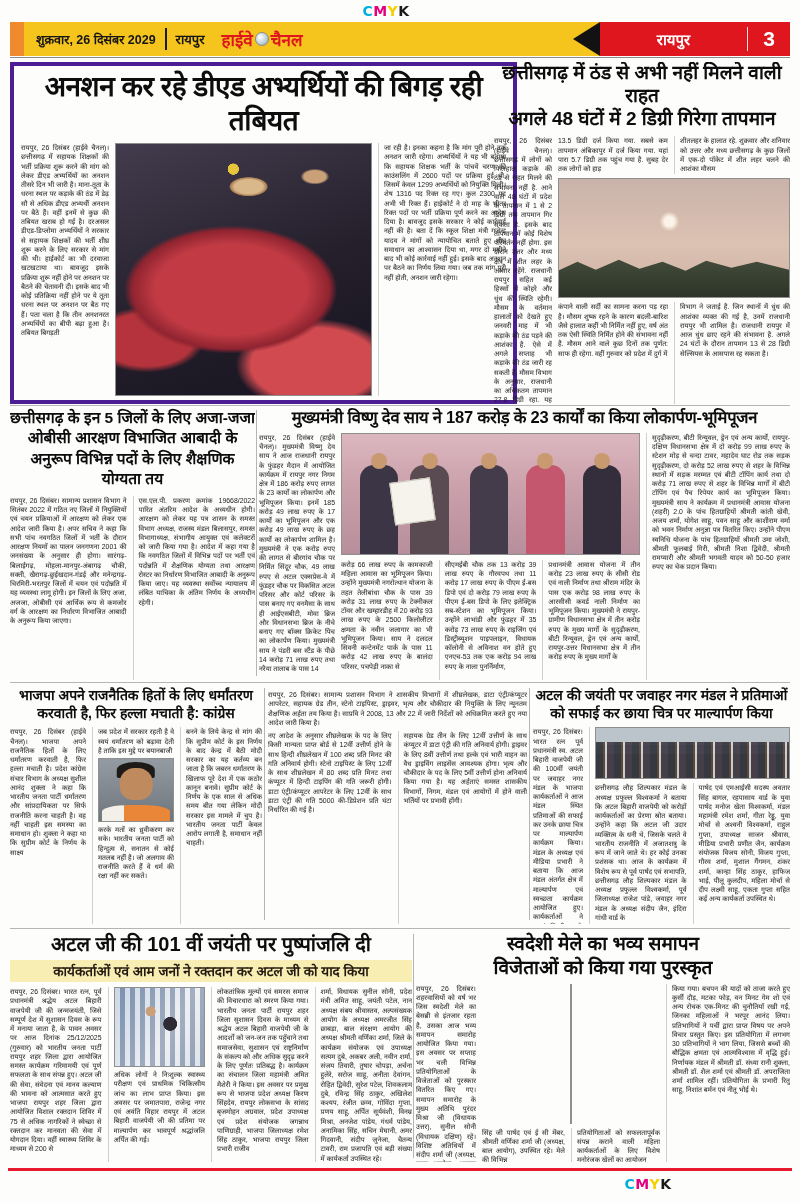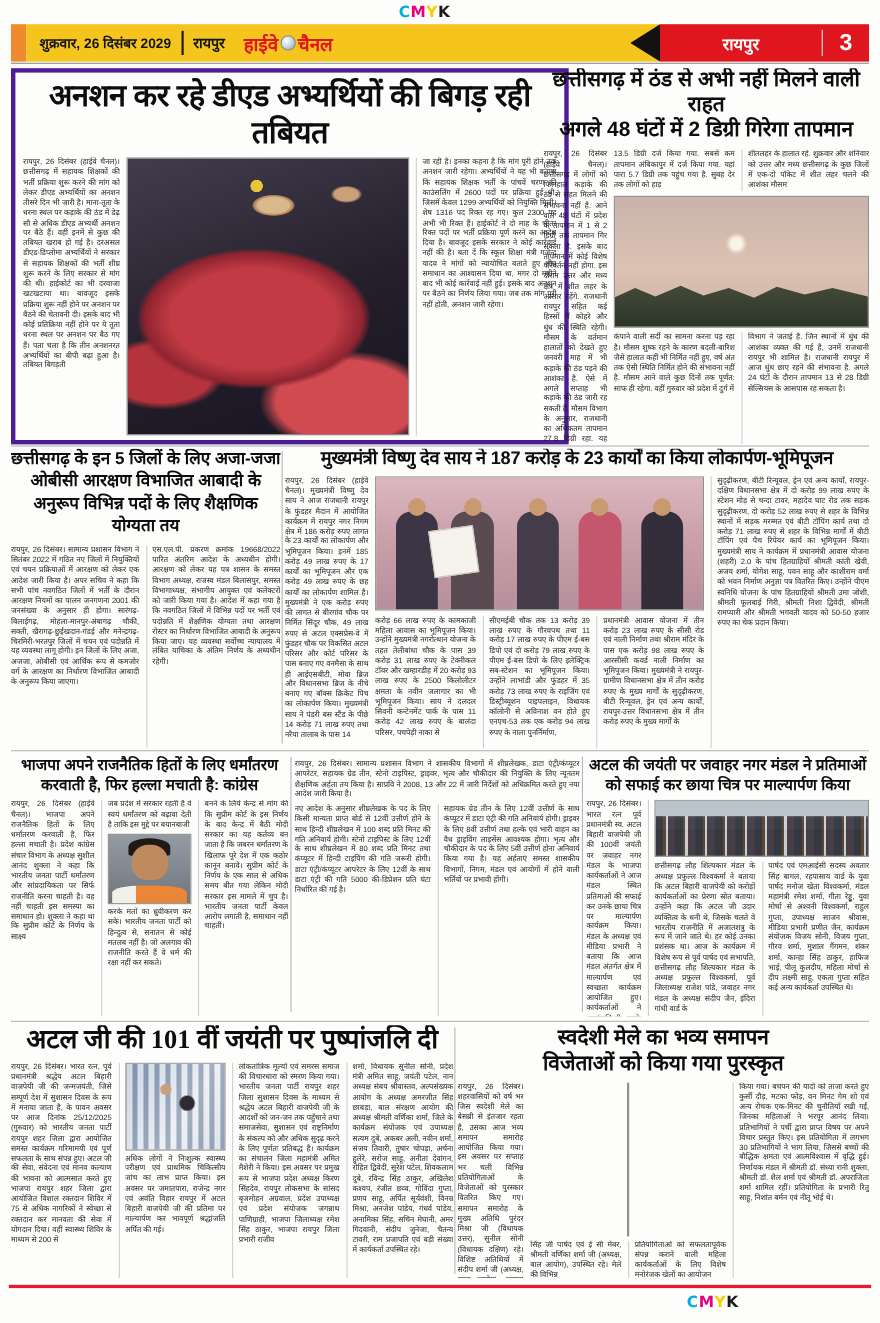--- a/index.html
+++ b/index.html
@@ -122,21 +122,21 @@
   #artG .rcol{flex:1;display:flex;flex-direction:column;gap:4px;min-width:0;
               border-left:1px solid #cfcfcf;padding-left:5px;}
   #artG .under{flex:1;display:flex;gap:6px;overflow:hidden;}
   #artG .under>*{flex:1;min-width:0;}
   #artG .under>*+*{border-left:1px solid #cfcfcf;padding-left:5px;}
   .photoG{height:50px;flex:none;background:linear-gradient(#bcc4cb 0 34%,#909aa2 34% 52%,#6e675f 52% 100%);}
   .photoG::after{content:"";position:absolute;left:0;right:0;bottom:0;height:72%;opacity:.9;
      background:repeating-linear-gradient(90deg,#2f333c 0 7px,#5a422f 7px 9px,#d3d6d9 9px 11px,#413a45 11px 18px);}
   
   #artH{top:932px;left:10px;width:402px;height:230px;}
-  #artH .hl{font-size:24px;font-family:Liberation Serif, serif;}
+  #artH .hl{font-size:20px;}
   #artH .sub{margin-top:4px;background:#f8eeb4;padding:2px 4px;font-size:13.5px;font-weight:700;
              text-align:center;color:#241a10;}
   #artH .body{flex:1;display:flex;gap:6px;margin-top:5px;overflow:hidden;}
   #artH .body>*{flex:1;min-width:0;}
   #artH .body>*+*{border-left:1px solid #cfcfcf;padding-left:5px;}
   .photoH{height:78px;margin-bottom:3px;background:
      radial-gradient(circle 11px at 62% 46%,#2e2a33 0 60%,transparent 66%),
      radial-gradient(circle 8px at 40% 30%,#caa07a 0 60%,transparent 66%),
      repeating-linear-gradient(90deg,rgba(255,255,255,.55) 0 5px,rgba(96,116,148,.45) 5px 10px),
      linear-gradient(120deg,#8fa7c5,#d9dee5 60%,#b8c4d2);}
@@ -294,20 +294,21 @@
           <div class="bt">पार्षद एवं एमआईसी सदस्य अवतार सिंह बागल, रहपासाय वार्ड के युवा पार्षद मनोज खेता विश्वकर्मा, मंडल महामंत्री रमेश शर्मा, गीता रेड्डू, युवा मोर्चा से अश्वनी विश्वकर्मा, राहुल गुप्ता, उपाध्यक्ष साजन श्रीवास, मीडिया प्रभारी प्रणीत जैन, कार्यक्रम संयोजक विजय सोनी, विजय गुप्ता, गौरव शर्मा, मुशाल गैंगमन, शंकर शर्मा, कान्हा सिंह ठाकुर, हाफिज भाई, पीलू कुलदीप, महिला मोर्चा से दीप लक्ष्मी साहू, एकता गुप्ता सहित कई अन्य कार्यकर्ता उपस्थित थे।</div>
         </div>
       </div>
     </div>
   </section>
 
   <div class="hrule" style="top:928px;left:10px;width:780px;"></div>
 
   <section class="art" id="artH">
     <div class="hl">अटल जी की 101 वीं जयंती पर पुष्पांजलि दी</div>
+    <div class="sub">कार्यकर्ताओं एवं आम जनों ने रक्तदान कर अटल जी को याद किया</div>
     <div class="body">
       <div class="bt">रायपुर, 26 दिसंबर। भारत रत्न, पूर्व प्रधानमंत्री श्रद्धेय अटल बिहारी वाजपेयी जी की जन्मजयंती, जिसे सम्पूर्ण देश में सुशासन दिवस के रूप में मनाया जाता है, के पावन अवसर पर आज दिनांक 25/12/2025 (गुरुवार) को भारतीय जनता पार्टी रायपुर शहर जिला द्वारा आयोजित समस्त कार्यक्रम गरिमामयी एवं पूर्ण सफलता के साथ संपन्न हुए। अटल जी की सेवा, संवेदना एवं मानव कल्याण की भावना को आत्मसात करते हुए भाजपा रायपुर शहर जिला द्वारा आयोजित विशाल रक्तदान शिविर में 75 से अधिक नागरिकों ने स्वेच्छा से रक्तदान कर मानवता की सेवा में योगदान दिया। वहीं स्वास्थ्य शिविर के माध्यम से 200 से</div>
       <div style="min-width:0;">
         <div class="photo photoH"></div>
         <div class="bt">अधिक लोगों ने निःशुल्क स्वास्थ्य परीक्षण एवं प्राथमिक चिकित्सीय जांच का लाभ प्राप्त किया। इस अवसर पर जमातपारा, राजेन्द्र नगर एवं अवंति विहार रायपुर में अटल बिहारी वाजपेयी जी की प्रतिमा पर माल्यार्पण कर भावपूर्ण श्रद्धांजलि अर्पित की गई।</div>
       </div>
       <div class="bt">लोकतांत्रिक मूल्यों एवं समरस समाज की विचारधारा को स्मरण किया गया। भारतीय जनता पार्टी रायपुर शहर जिला सुशासन दिवस के माध्यम से श्रद्धेय अटल बिहारी वाजपेयी जी के आदर्शों को जन-जन तक पहुँचाने तथा समाजसेवा, सुशासन एवं राष्ट्रनिर्माण के संकल्प को और अधिक सुदृढ़ करने के लिए पूर्णतः प्रतिबद्ध है। कार्यक्रम का संचालन जिला महामंत्री अमित मैशेरी ने किया। इस अवसर पर प्रमुख रूप से भाजपा प्रदेश अध्यक्ष किरण सिंहदेव, रायपुर लोकसभा के सांसद बृजमोहन अग्रवाल, प्रदेश उपाध्यक्ष एवं प्रदेश संयोजक जगन्नाथ पाणिग्राही, भाजपा जिलाध्यक्ष रमेश सिंह ठाकुर, भाजपा रायपुर जिला प्रभारी राजीव</div>
       <div class="bt">शर्मा, विधायक सुनील सोनी, प्रदेश मंत्री अमित साहू, जयंती पटेल, नान अध्यक्ष संबय श्रीवास्तव, अल्पसंख्यक आयोग के अध्यक्ष अमरजीत सिंह छाबड़ा, बाल संरक्षण आयोग की अध्यक्ष श्रीमती वर्णिका शर्मा, जिले के कार्यक्रम संयोजक एवं उपाध्यक्ष सत्यम दुबे, अकबर अली, नवीन शर्मा, संजय तिवारी, तुषार चोपड़ा, अर्चना हुलेरे, सरोज साहू, अनीता देवांगन, रोहित द्विवेदी, सुरेश पटेल, शिवकलाम दुबे, रविन्द्र सिंह ठाकुर, अखिलेश कश्यप, रंजीत छव्व, गोविंदा गुप्ता, प्रणय साहू, अर्पित सूर्यवंशी, विनम्र मिश्रा, अनजेश पांडेय, गंधर्व पांडेय, अनामिका सिंह, सचिन मेघानी, अमर गिदवानी, संदीप जुनेजा, चैतन्य टावरी, राम प्रजापति एवं बड़ी संख्या में कार्यकर्ता उपस्थित रहे।</div>
     </div>
   </section>

